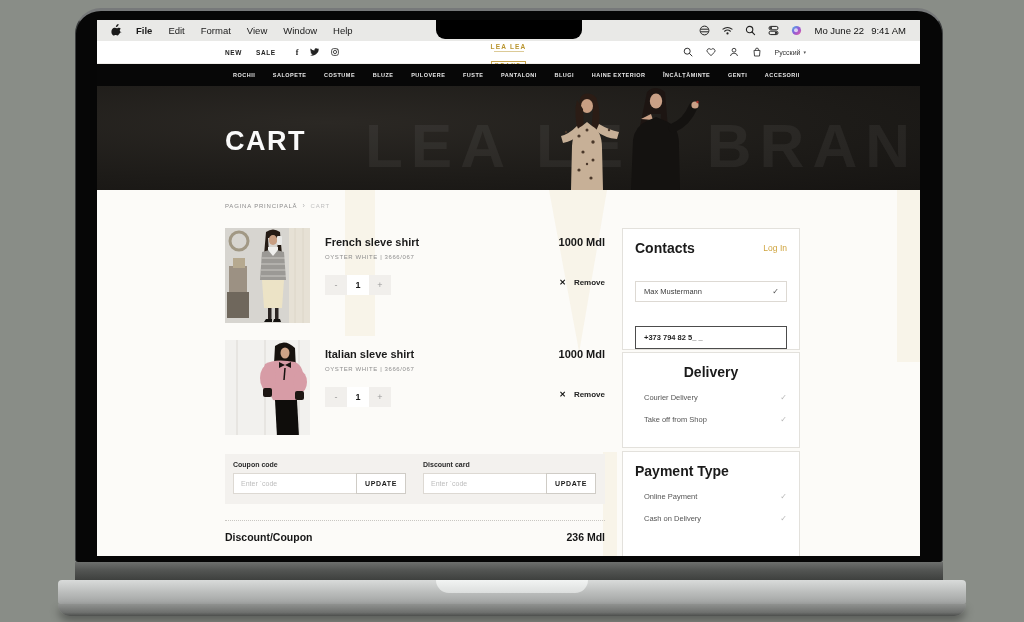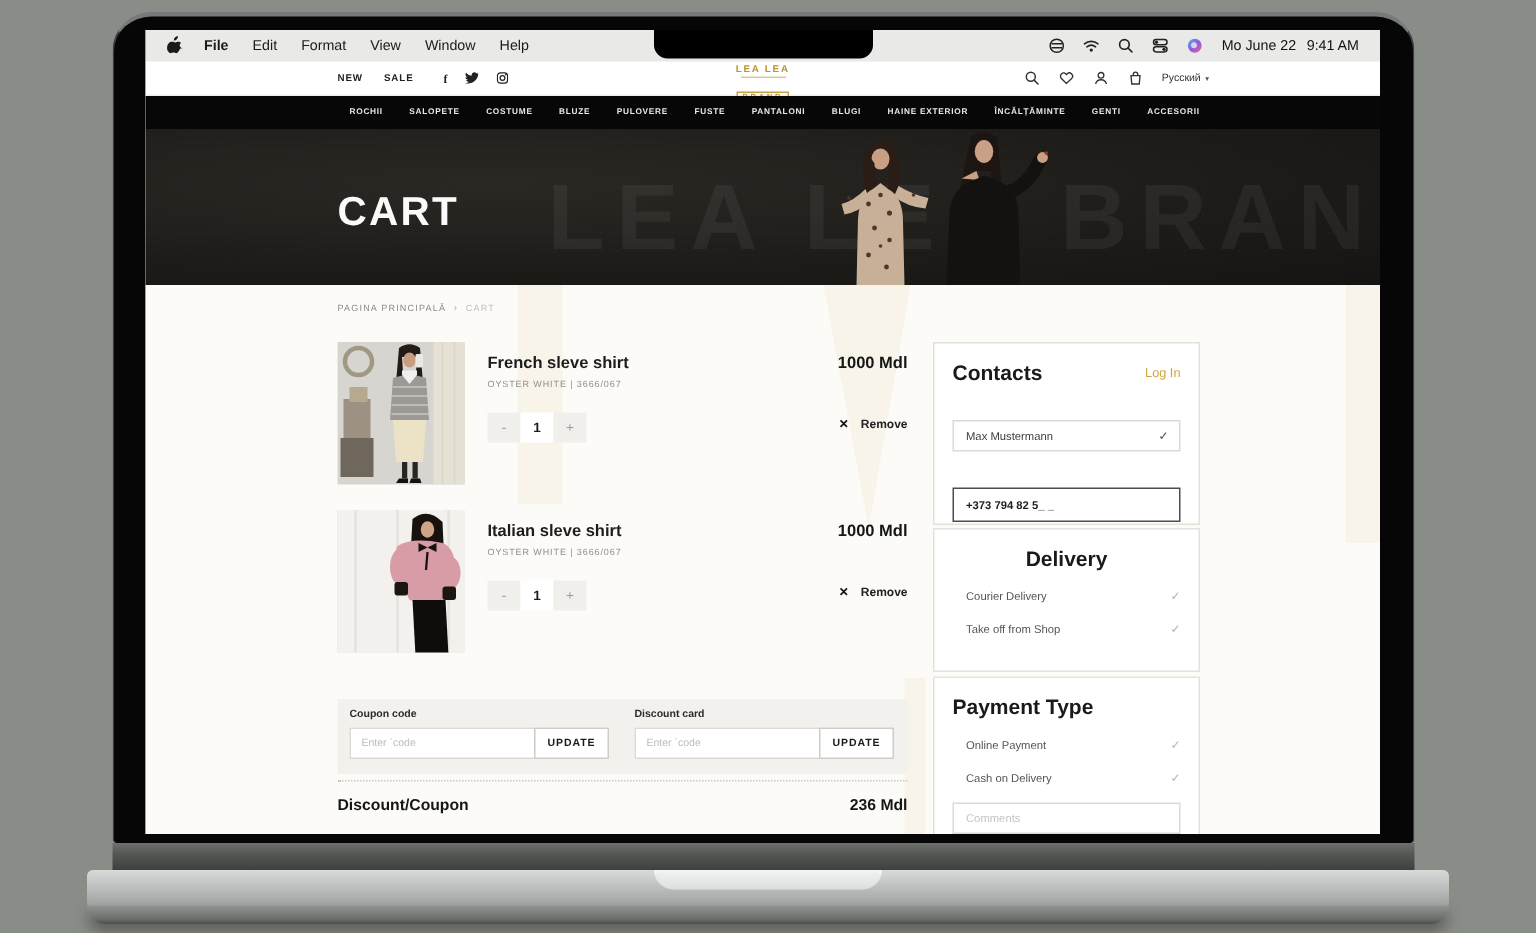--- a/index.html
+++ b/index.html
@@ -97,21 +97,21 @@
   .step-btn { width:22px; height:20px; background:#f1efec; color:#9a9a9a; font-size:9px;
               display:flex; align-items:center; justify-content:center; cursor:pointer; }
   .step-val { width:22px; height:20px; background:#fff; color:#1a1a1a; font-size:9px; font-weight:700;
               display:flex; align-items:center; justify-content:center; }
   .ci-price { position:absolute; right:0; top:8px; font-size:11px; font-weight:700; color:#161616; }
   .ci-remove { position:absolute; right:0; top:50px; display:flex; align-items:center; gap:8px;
                font-size:8px; font-weight:600; color:#222; cursor:pointer; background:none; border:none;
                font-family:"Liberation Sans", sans-serif; }
   .ci-remove .x { font-size:8px; color:#111; }
 
-  .coupon-panel { position:absolute; left:128px; top:276px; width:380px; height:50px; background:#f3f1ee; z-index:2; }
+  .coupon-panel { position:absolute; left:128px; top:264px; width:380px; height:50px; background:#f3f1ee; z-index:2; }
   .cp-group { position:absolute; top:7px; }
   .cp-g1 { left:8px; } .cp-g2 { left:198px; }
   .cp-label { font-size:7px; font-weight:700; color:#2a2a2a; }
   .cp-row { display:flex; margin-top:5px; }
   .cp-input { width:124px; height:21px; border:1px solid #ddd9d3; background:#fff; padding:0 7px;
               font-size:7px; color:#444; font-family:"Liberation Sans", sans-serif; outline:none; }
   .cp-input::placeholder { color:#bdbdbd; }
   .cp-btn { width:50px; height:21px; margin-left:-1px; background:#fff; border:1px solid #cfccc6;
             font-size:7px; font-weight:700; letter-spacing:.6px; color:#1a1a1a; cursor:pointer;
             font-family:"Liberation Sans", sans-serif; }
@@ -472,23 +472,20 @@
       <div class="panel p-payment">
         <div class="panel-title">Payment Type</div>
         <div class="opt-row">
           <span class="opt-label">Online Payment</span>
           <span class="opt-check">✓</span>
         </div>
         <div class="opt-row">
           <span class="opt-label">Cash on Delivery</span>
           <span class="opt-check">✓</span>
         </div>
-        <div class="fld comments">
-          <input placeholder="Comments" style="">
-        </div>
       </div>
     </div>
 
     <div class="notch"></div>
   </div>
 
   <div class="hinge"></div>
   <div class="base">
     <div class="scoop"></div>
   </div>

